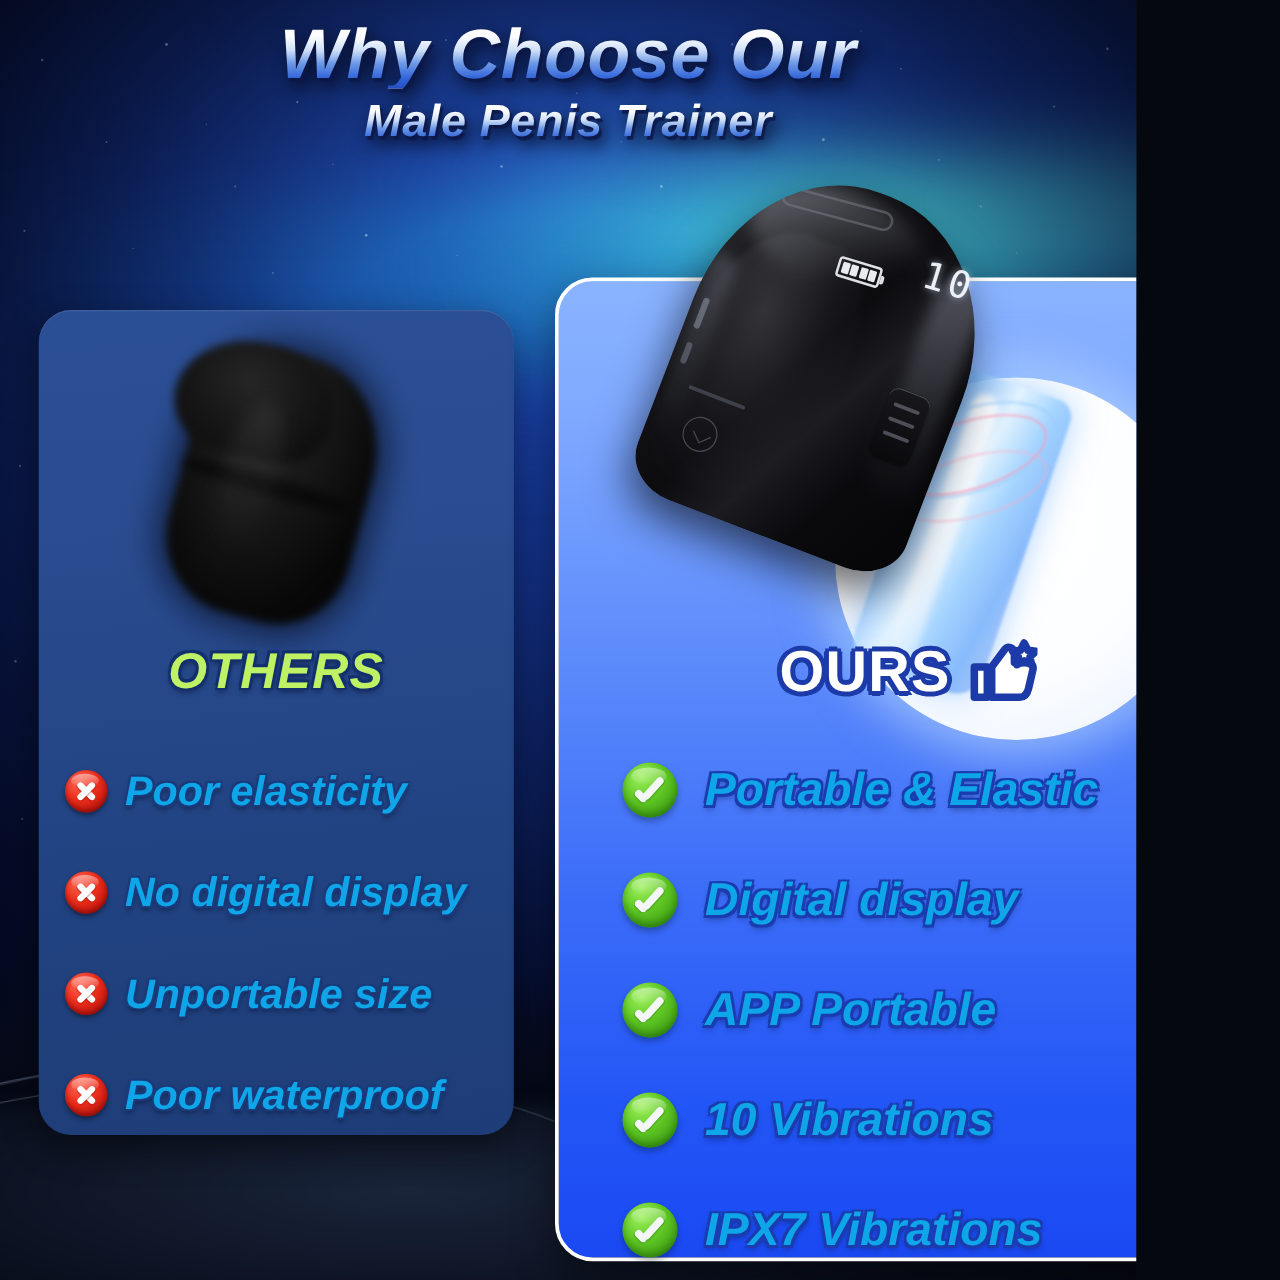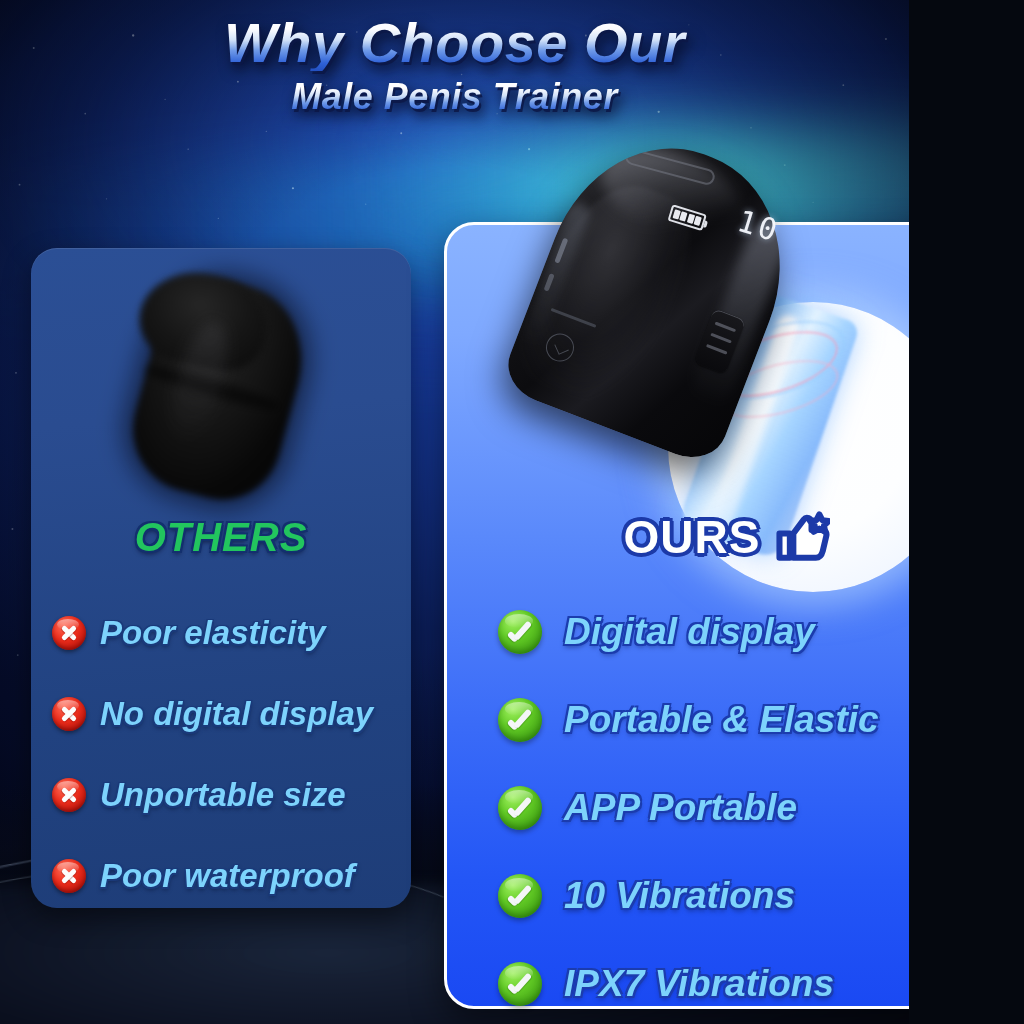--- a/index.html
+++ b/index.html
@@ -304,21 +304,21 @@
     color:rgba(246,248,253,.95);
     text-shadow:0 0 6px rgba(200,225,255,.65);
   }
 
   
   .h-others{
     position:absolute;left:31px;top:515px;width:380px;
     text-align:center;z-index:10;
     font-size:40px;font-weight:bold;font-style:italic;
     letter-spacing:1px;
-    color:#22c55e;
+    color:#bef264;
     text-shadow:
       -2px -2px 0 #13306e, 2px -2px 0 #13306e, -2px 2px 0 #13306e, 2px 2px 0 #13306e,
       0 3px 5px rgba(5,12,40,.7);
   }
   .h-ours-row{
     position:absolute;left:444px;top:510px;width:566px;
     display:flex;align-items:center;justify-content:center;gap:14px;
     z-index:10;
   }
   .h-ours{
@@ -376,21 +376,21 @@
     transform:rotate(-48deg);transform-origin:left center;
     box-shadow:0 1px 1px rgba(20,70,0,.28);
   }
   .ico-check i{
     position:absolute;left:7px;top:4px;width:28px;height:14px;
     background:linear-gradient(180deg, rgba(255,255,255,.45), rgba(255,255,255,0));
     border-radius:50%;
   }
 
   .txt{
-    font-weight:bold;font-style:italic;color:#7dd3fc;white-space:nowrap;
+    font-weight:bold;font-style:italic;color:#0ea5e9;white-space:nowrap;
   }
   .list-others .txt{
     font-size:33px;
     text-shadow:-1.5px -1.5px 0 #1a3a7a,1.5px -1.5px 0 #1a3a7a,-1.5px 1.5px 0 #1a3a7a,1.5px 1.5px 0 #1a3a7a, 0 3px 4px rgba(5,14,44,.55);
   }
   .list-ours .txt{
     font-size:37px;
     text-shadow:-2px -2px 0 #1b3cae,2px -2px 0 #1b3cae,-2px 2px 0 #1b3cae,2px 2px 0 #1b3cae, 0 3px 5px rgba(8,20,70,.5);
   }
 </style>
@@ -550,41 +550,41 @@
         </span>
       <span class="txt">Poor waterproof</span>
     </div>
   </div>
 
   <div class="list list-ours">
     <div class="row">
       <span class="ico ico-check">
           <i></i>
         </span>
+      <span class="txt">Portable &amp; Elastic</span>
+    </div>
+    <div class="row">
+      <span class="ico ico-check">
+          <i></i>
+        </span>
       <span class="txt">Digital display</span>
     </div>
     <div class="row">
       <span class="ico ico-check">
           <i></i>
         </span>
-      <span class="txt">Portable &amp; Elastic</span>
+      <span class="txt">APP Portable</span>
     </div>
     <div class="row">
       <span class="ico ico-check">
           <i></i>
         </span>
-      <span class="txt">APP Portable</span>
+      <span class="txt">10 Vibrations</span>
     </div>
     <div class="row">
       <span class="ico ico-check">
           <i></i>
         </span>
-      <span class="txt">10 Vibrations</span>
-    </div>
-    <div class="row">
-      <span class="ico ico-check">
-          <i></i>
-        </span>
       <span class="txt">IPX7  Vibrations</span>
     </div>
   </div>
 
 </div>
 
 </body></html>

